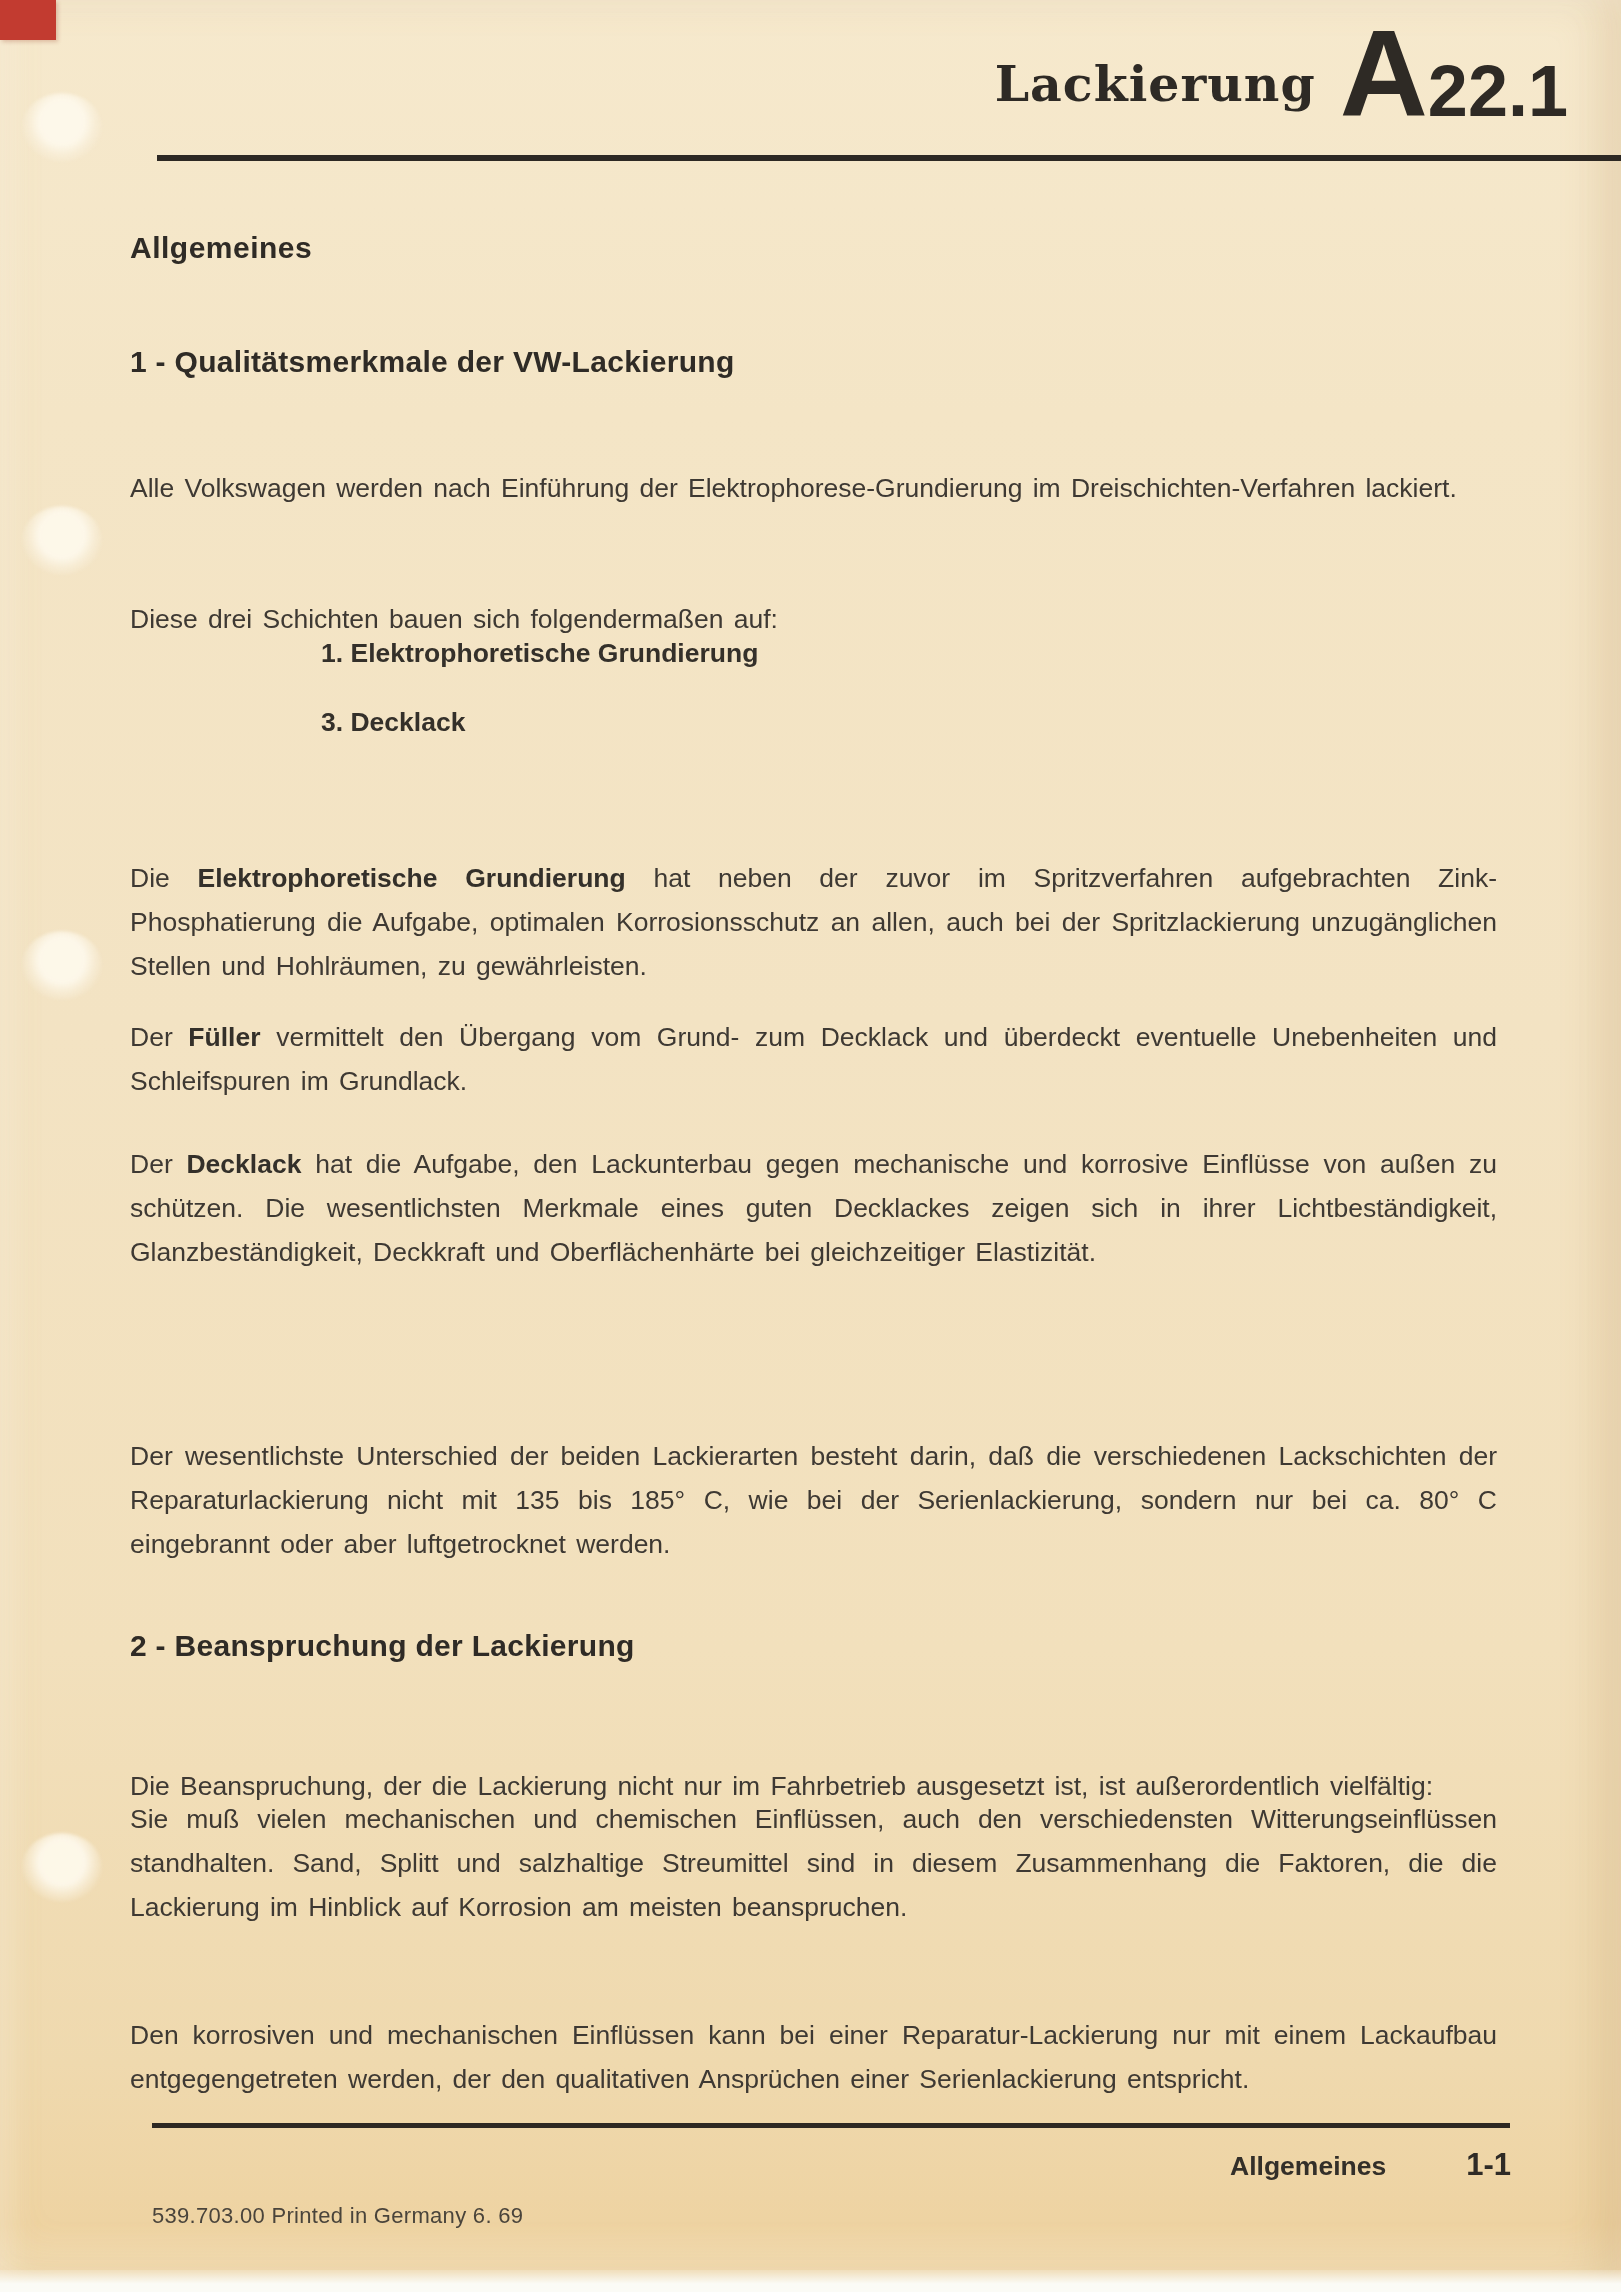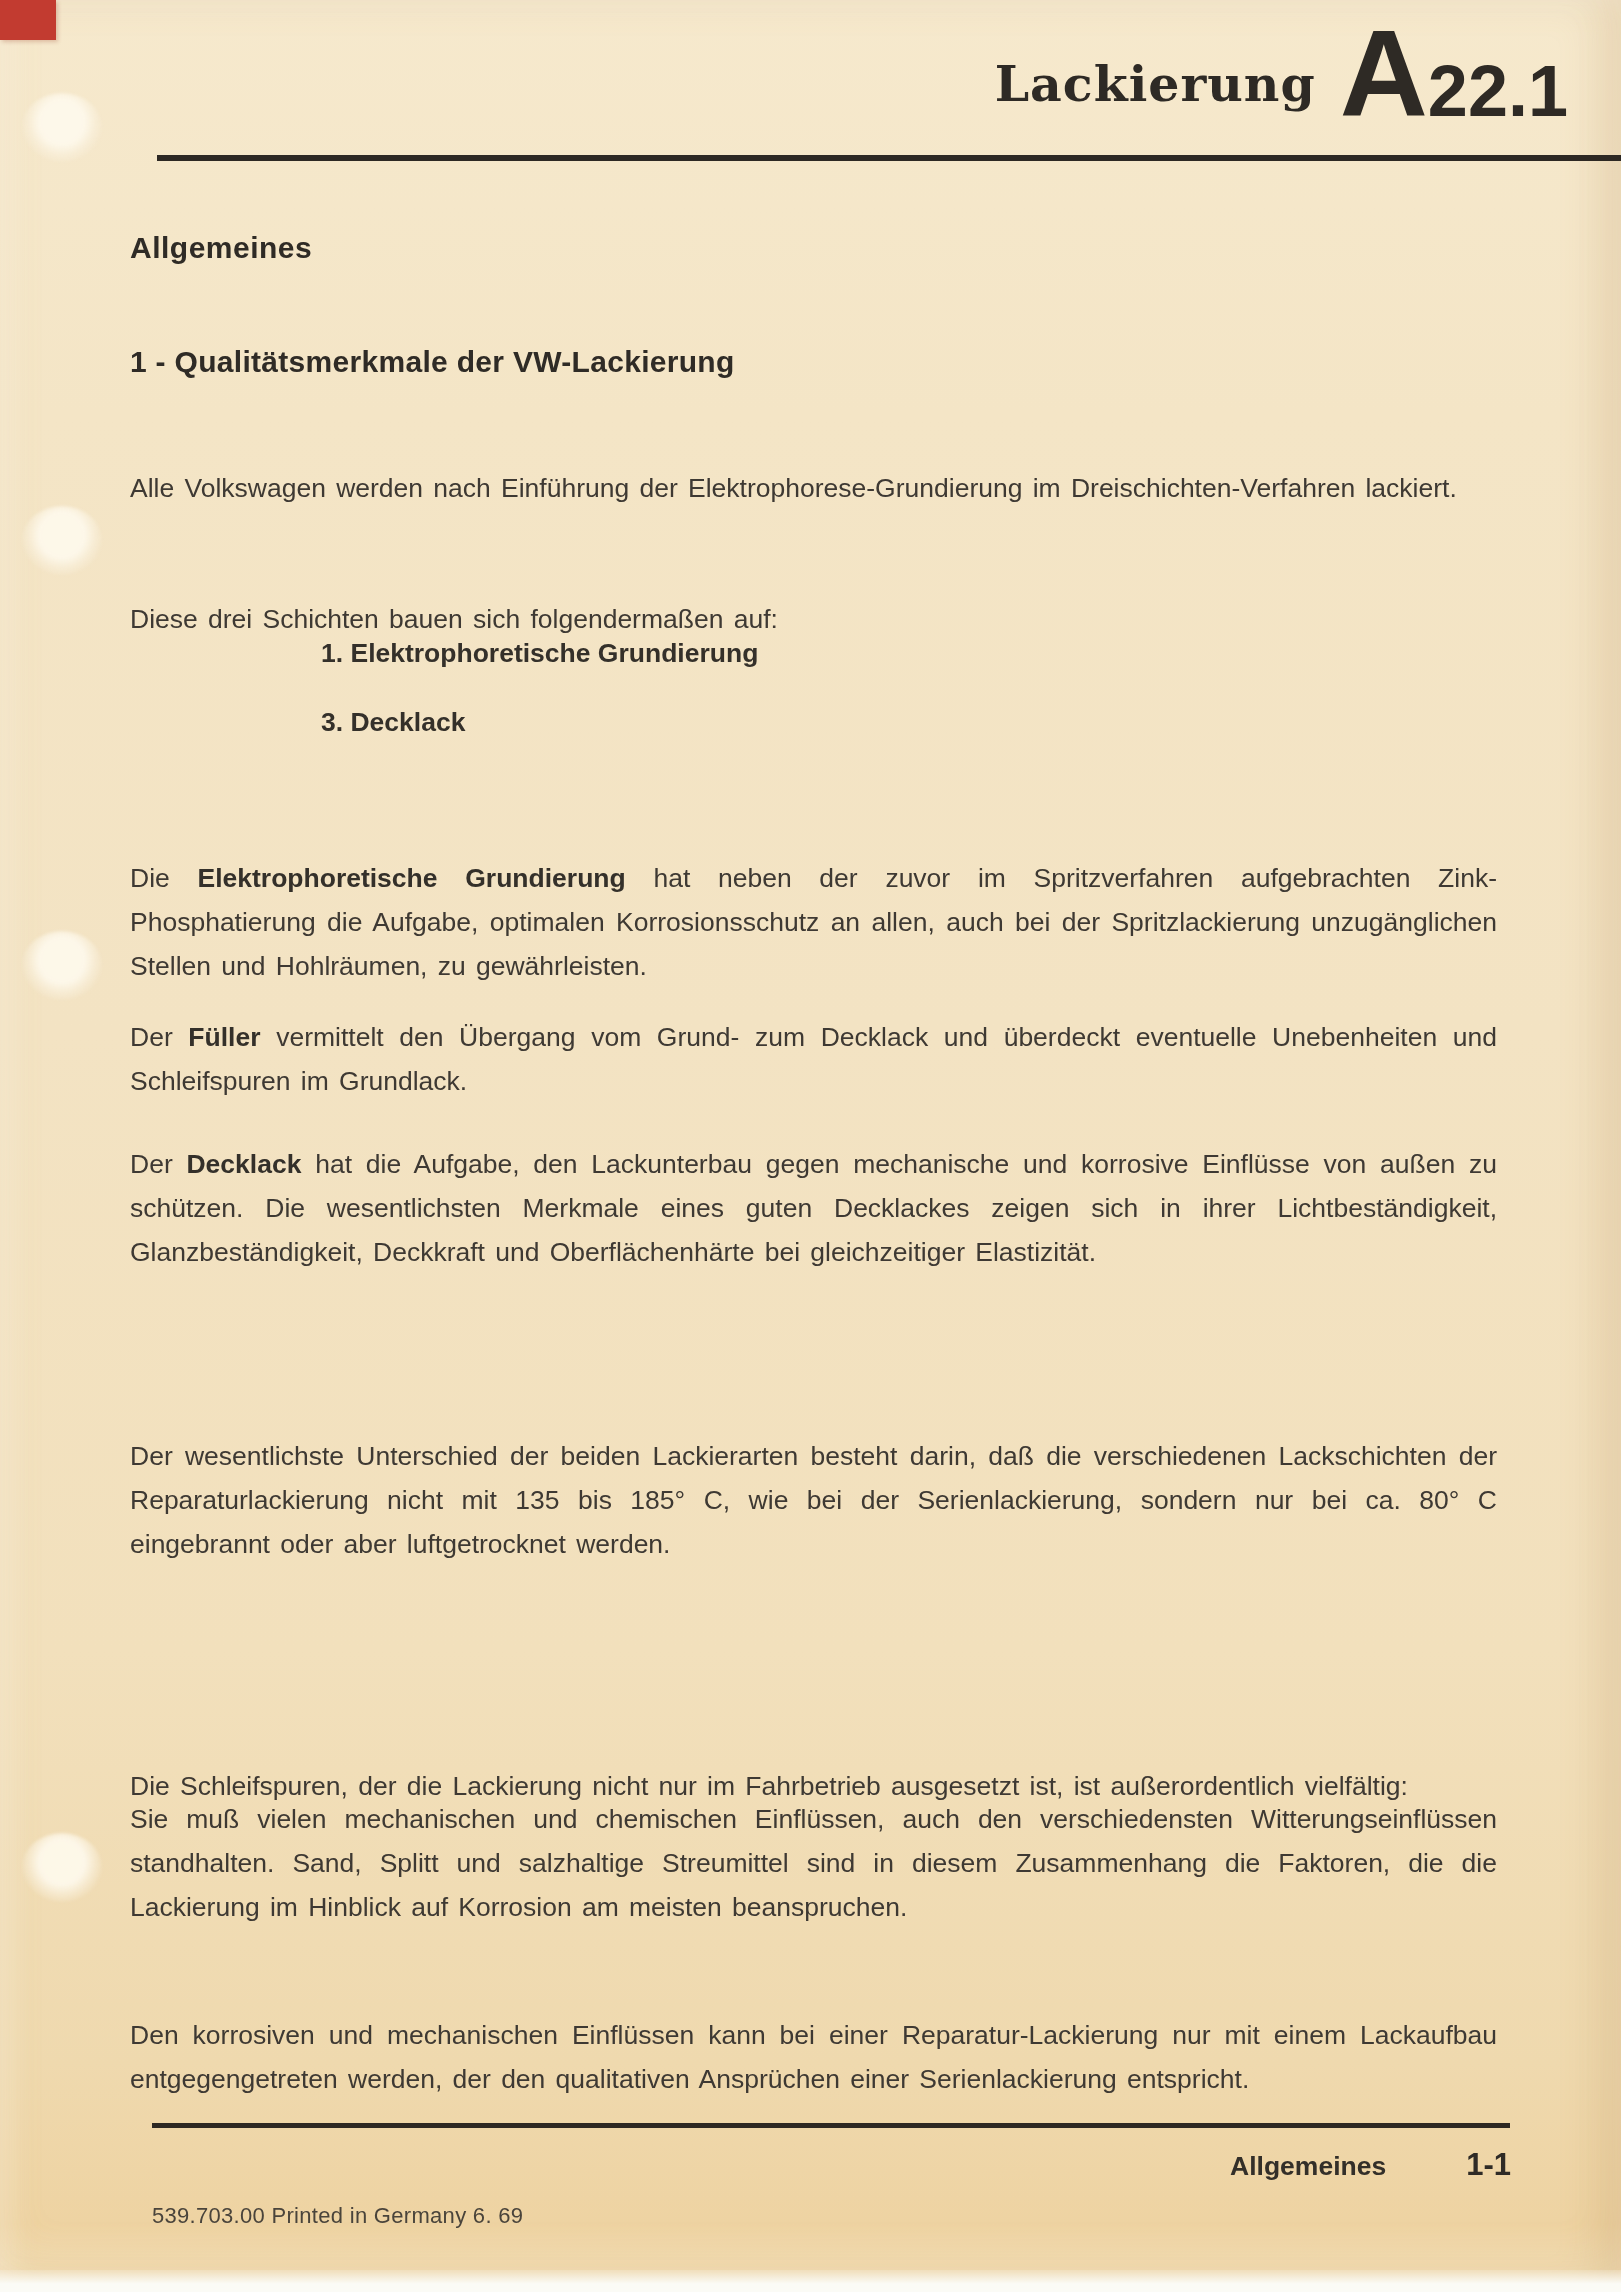--- a/index.html
+++ b/index.html
@@ -134,22 +134,23 @@
 
   <p class="para" style="top: 829px;"><span>Die </span><strong>Elektrophoretische Grundierung</strong><span> hat neben der zuvor im Spritzverfahren aufgebrachten Zink-Phosphatierung die Aufgabe, optimalen Korrosionsschutz an allen, auch bei der Spritzlackierung unzugänglichen Stellen und Hohlräumen, zu gewährleisten.</span></p>
 
   <p class="para" style="top: 988px;"><span>Der </span><strong>Füller</strong><span> vermittelt den Übergang vom Grund- zum Decklack und überdeckt eventuelle Unebenheiten und Schleifspuren im Grundlack.</span></p>
 
   <p class="para" style="top: 1115px;"><span>Der </span><strong>Decklack</strong><span> hat die Aufgabe, den Lackunterbau gegen mechanische und korrosive Einflüsse von außen zu schützen. Die wesentlichsten Merkmale eines guten Decklackes zeigen sich in ihrer Lichtbeständigkeit, Glanzbeständigkeit, Deckkraft und Oberflächenhärte bei gleichzeitiger Elastizität.</span></p>
 
 
   <p class="para" style="top: 1407px;">Der wesentlichste Unterschied der beiden Lackierarten besteht darin, daß die verschiedenen Lackschichten der Reparaturlackierung nicht mit 135 bis 185° C, wie bei der Serienlackierung, sondern nur bei ca. 80° C eingebrannt oder aber luftgetrocknet werden.</p>
 
+  <div class="sec-heading" style="top: 1629px;">2 - Beanspruchung der Lackierung</div>
 
-  <p class="para" style="top: 1737px;">Die Schleifspuren, der die Lackierung nicht nur im Fahrbetrieb ausgesetzt ist, ist außerordentlich vielfältig:</p>
+  <p class="para" style="top: 1737px;">Die Beanspruchung, der die Lackierung nicht nur im Fahrbetrieb ausgesetzt ist, ist außerordentlich vielfältig:</p>
 
   <p class="para" style="top: 1770px;">Sie muß vielen mechanischen und chemischen Einflüssen, auch den verschiedensten Witterungseinflüssen standhalten. Sand, Splitt und salzhaltige Streumittel sind in diesem Zusammenhang die Faktoren, die die Lackierung im Hinblick auf Korrosion am meisten beanspruchen.</p>
 
   <p class="para" style="top: 1986px;">Den korrosiven und mechanischen Einflüssen kann bei einer Reparatur-Lackierung nur mit einem Lackaufbau entgegengetreten werden, der den qualitativen Ansprüchen einer Serienlackierung entspricht.</p>
 
   <div class="rule-bottom"></div>
   <div class="footer-right">
     <span class="footer-label">Allgemeines</span>
     <span class="footer-pagenum">1-1</span>
   </div>

